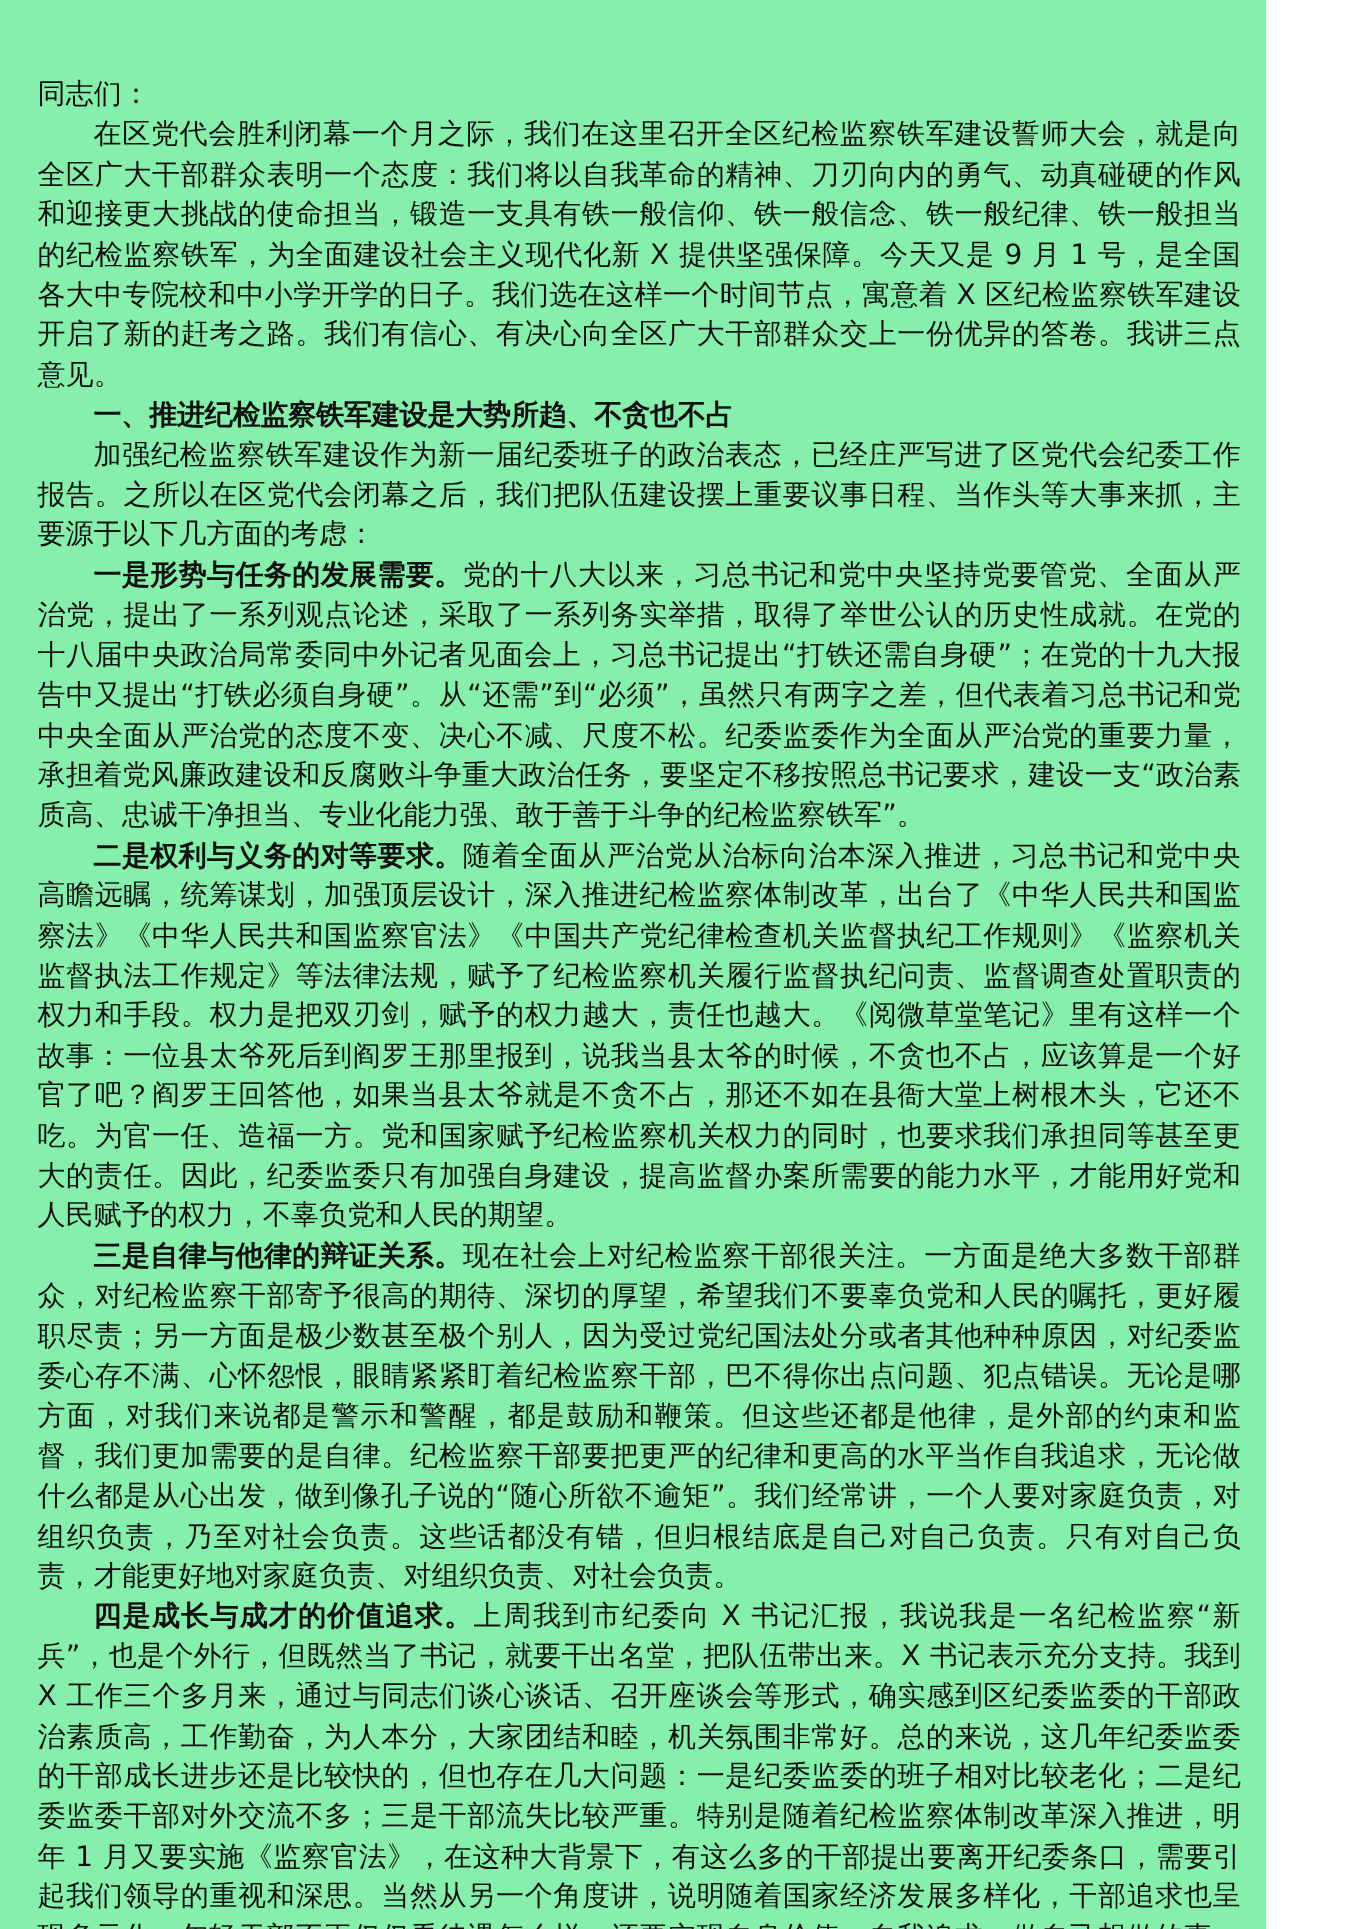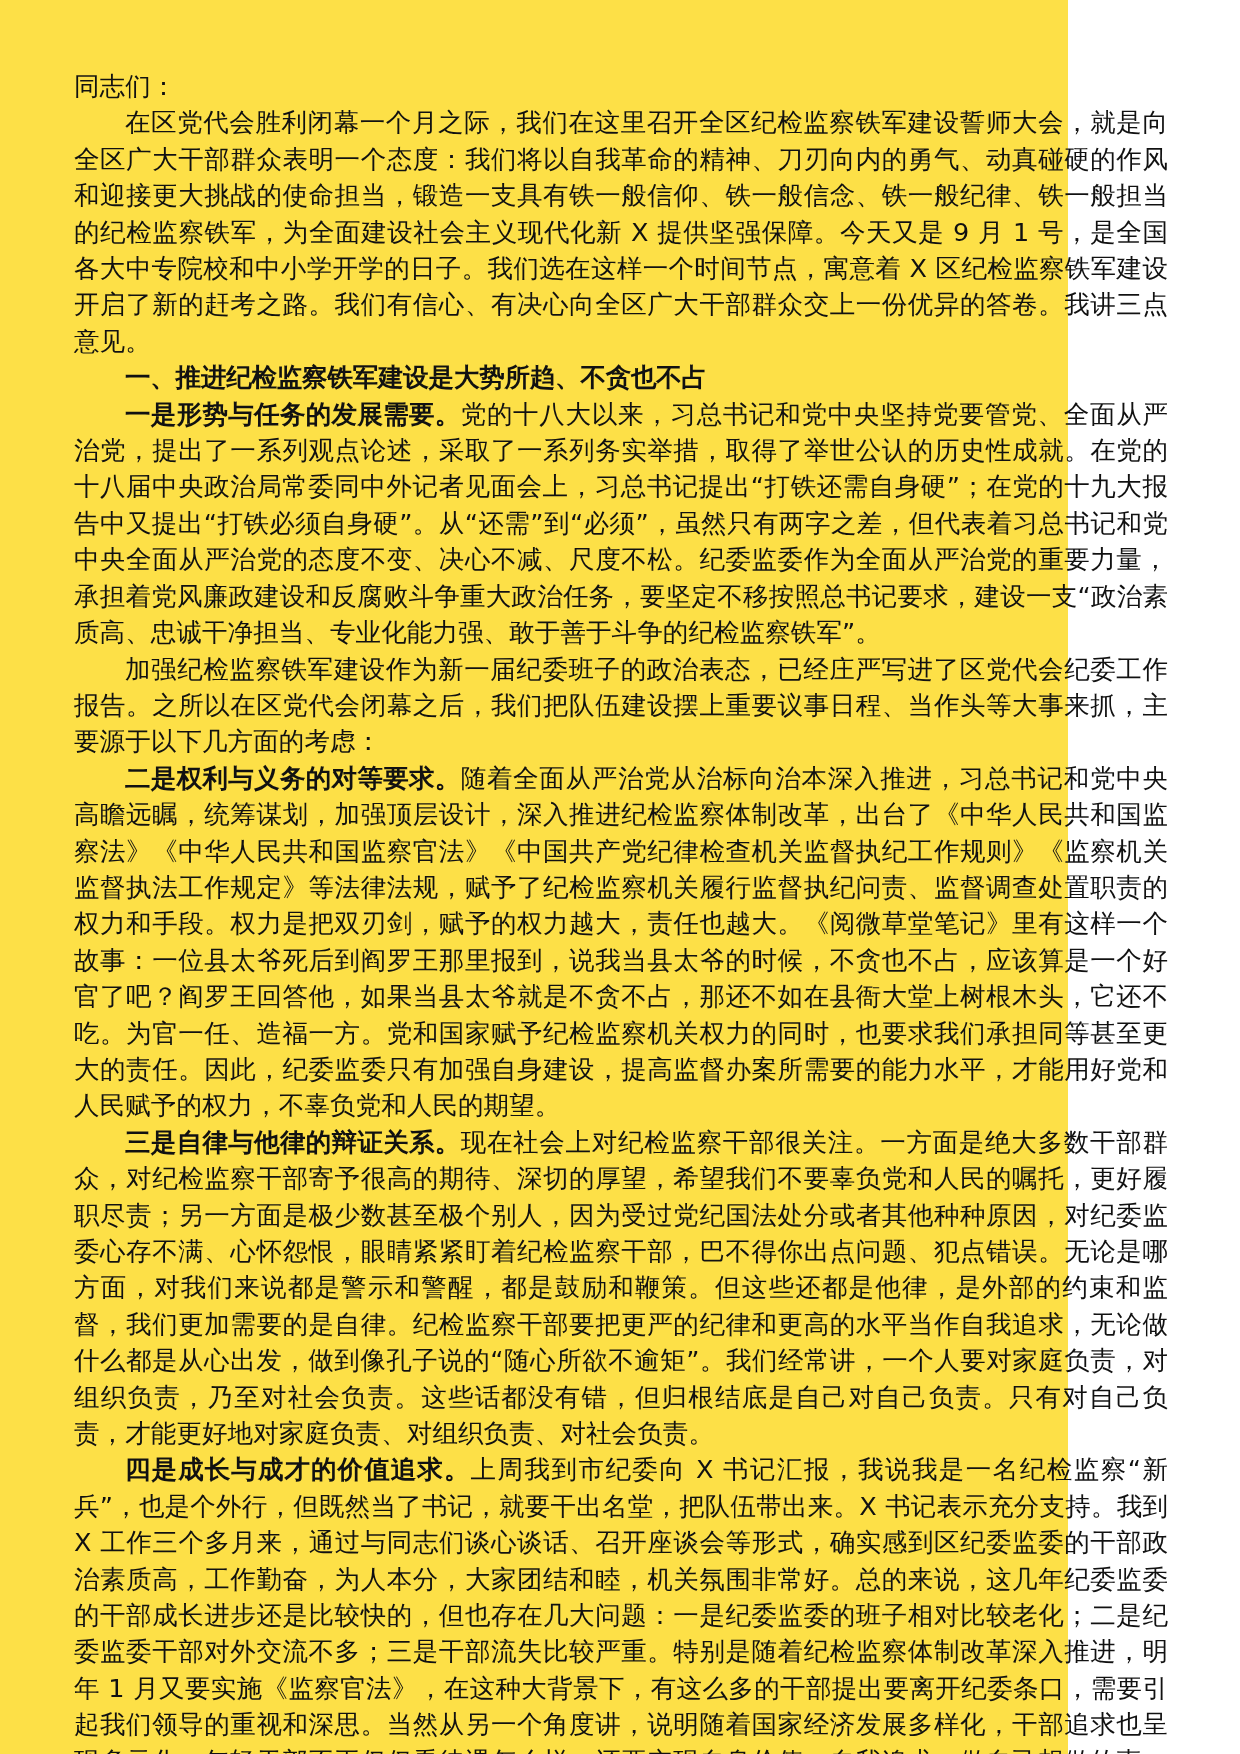--- a/index.html
+++ b/index.html
@@ -9,25 +9,25 @@
   }
   body {
     width: 1240px;
     height: 1754px;
     overflow: hidden;
     font-family: "DejaVu Sans", "Liberation Sans", sans-serif;
     color: #000000;
   }
   #page {
     position: relative;
-    width: 1068px;
+    width: 1151px;
     height: 1754px;
-    background: #fde047;
+    background: #86efac;
     box-sizing: border-box;
-    padding: 68px 72px 0 74px;
+    padding: 68px 72px 0 34px;
   }
   .doc-body {
     width: 1094px;
   }
   p {
     margin: 0;
     padding: 0;
     font-size: 25.5px;
     line-height: 36.4px;
     text-align: justify;
@@ -60,23 +60,23 @@
 
 <div id="page">
   <div class="doc-body">
 
     <p class="salutation">同志们：</p>
 
     <p class="para">在区党代会胜利闭幕一个月之际，我们在这里召开全区纪检监察铁军建设誓师大会，就是向全区广大干部群众表明一个态度：我们将以自我革命的精神、刀刃向内的勇气、动真碰硬的作风和迎接更大挑战的使命担当，锻造一支具有铁一般信仰、铁一般信念、铁一般纪律、铁一般担当的纪检监察铁军，为全面建设社会主义现代化新 X 提供坚强保障。今天又是 9 月 1 号，是全国各大中专院校和中小学开学的日子。我们选在这样一个时间节点，寓意着 X 区纪检监察铁军建设开启了新的赶考之路。我们有信心、有决心向全区广大干部群众交上一份优异的答卷。我讲三点意见。</p>
 
     <p class="heading"><span class="htext">一、推进纪检监察铁军建设是大势所趋、不贪也不占</span></p>
 
+    <p class="para">加强纪检监察铁军建设作为新一届纪委班子的政治表态，已经庄严写进了区党代会纪委工作报告。之所以在区党代会闭幕之后，我们把队伍建设摆上重要议事日程、当作头等大事来抓，主要源于以下几方面的考虑：</p>
+
     <p class="para"><span class="lead">一是形势与任务的发展需要。</span><span>党的十八大以来，习总书记和党中央坚持党要管党、全面从严治党，提出了一系列观点论述，采取了一系列务实举措，取得了举世公认的历史性成就。在党的十八届中央政治局常委同中外记者见面会上，习总书记提出“打铁还需自身硬”；在党的十九大报告中又提出“打铁必须自身硬”。从“还需”到“必须”，虽然只有两字之差，但代表着习总书记和党中央全面从严治党的态度不变、决心不减、尺度不松。纪委监委作为全面从严治党的重要力量，承担着党风廉政建设和反腐败斗争重大政治任务，要坚定不移按照总书记要求，建设一支“政治素质高、忠诚干净担当、专业化能力强、敢于善于斗争的纪检监察铁军”。</span></p>
-
-    <p class="para">加强纪检监察铁军建设作为新一届纪委班子的政治表态，已经庄严写进了区党代会纪委工作报告。之所以在区党代会闭幕之后，我们把队伍建设摆上重要议事日程、当作头等大事来抓，主要源于以下几方面的考虑：</p>
 
     <p class="para"><span class="lead">二是权利与义务的对等要求。</span><span>随着全面从严治党从治标向治本深入推进，习总书记和党中央高瞻远瞩，统筹谋划，加强顶层设计，深入推进纪检监察体制改革，出台了《中华人民共和国监察法》《中华人民共和国监察官法》《中国共产党纪律检查机关监督执纪工作规则》《监察机关监督执法工作规定》等法律法规，赋予了纪检监察机关履行监督执纪问责、监督调查处置职责的权力和手段。权力是把双刃剑，赋予的权力越大，责任也越大。《阅微草堂笔记》里有这样一个故事：一位县太爷死后到阎罗王那里报到，说我当县太爷的时候，不贪也不占，应该算是一个好官了吧？阎罗王回答他，如果当县太爷就是不贪不占，那还不如在县衙大堂上树根木头，它还不吃。为官一任、造福一方。党和国家赋予纪检监察机关权力的同时，也要求我们承担同等甚至更大的责任。因此，纪委监委只有加强自身建设，提高监督办案所需要的能力水平，才能用好党和人民赋予的权力，不辜负党和人民的期望。</span></p>
 
     <p class="para"><span class="lead">三是自律与他律的辩证关系。</span><span>现在社会上对纪检监察干部很关注。一方面是绝大多数干部群众，对纪检监察干部寄予很高的期待、深切的厚望，希望我们不要辜负党和人民的嘱托，更好履职尽责；另一方面是极少数甚至极个别人，因为受过党纪国法处分或者其他种种原因，对纪委监委心存不满、心怀怨恨，眼睛紧紧盯着纪检监察干部，巴不得你出点问题、犯点错误。无论是哪方面，对我们来说都是警示和警醒，都是鼓励和鞭策。但这些还都是他律，是外部的约束和监督，我们更加需要的是自律。纪检监察干部要把更严的纪律和更高的水平当作自我追求，无论做什么都是从心出发，做到像孔子说的“随心所欲不逾矩”。我们经常讲，一个人要对家庭负责，对组织负责，乃至对社会负责。这些话都没有错，但归根结底是自己对自己负责。只有对自己负责，才能更好地对家庭负责、对组织负责、对社会负责。</span></p>
 
     <p class="para"><span class="lead">四是成长与成才的价值追求。</span><span>上周我到市纪委向 X 书记汇报，我说我是一名纪检监察“新兵”，也是个外行，但既然当了书记，就要干出名堂，把队伍带出来。X 书记表示充分支持。我到 X 工作三个多月来，通过与同志们谈心谈话、召开座谈会等形式，确实感到区纪委监委的干部政治素质高，工作勤奋，为人本分，大家团结和睦，机关氛围非常好。总的来说，这几年纪委监委的干部成长进步还是比较快的，但也存在几大问题：一是纪委监委的班子相对比较老化；二是纪委监委干部对外交流不多；三是干部流失比较严重。特别是随着纪检监察体制改革深入推进，明年 1 月又要实施《监察官法》，在这种大背景下，有这么多的干部提出要离开纪委条口，需要引起我们领导的重视和深思。当然从另一个角度讲，说明随着国家经济发展多样化，干部追求也呈现多元化，年轻干部不再仅仅看待遇怎么样，还要实现自身价值、自我追求，做自己想做的事。那怎么解决刚才说的这些问题？古话说，“有为才有位”。我们召开誓师大会，就是要从干部自身实际出发，扬优势、补短板、干成事，不断提高综合能力和水平，做到一言一行都具有铁军气质和形象，成为全区广大干部队伍中的亮丽风景线。到那个时候，我们就能进一步赢得组织信任、群众肯定，也必将拥</span></p>
 
   </div>
 </div>
 

